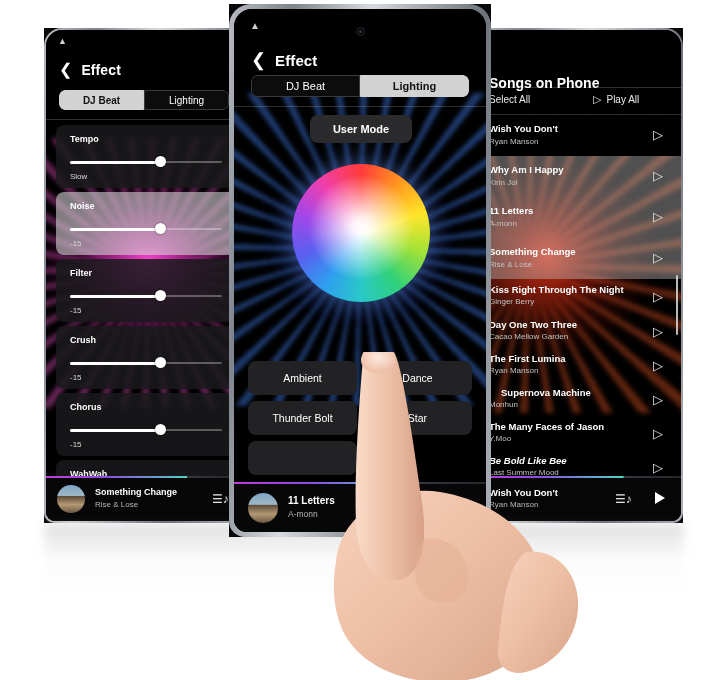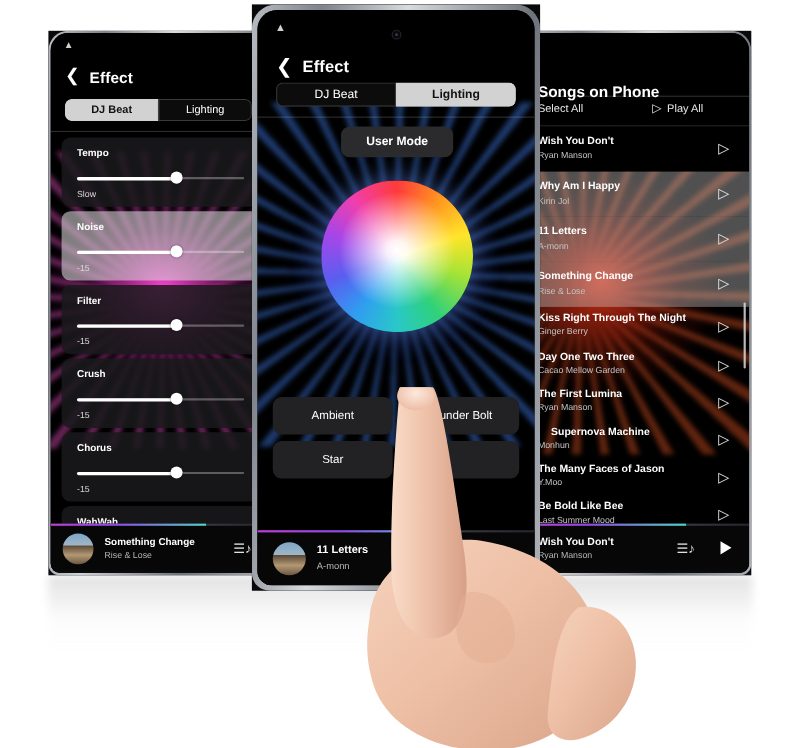--- a/index.html
+++ b/index.html
@@ -284,21 +284,21 @@
         <div class="song-title" style="left:26px; top:4px; font-size:9.5px;">Supernova Machine</div>
         <div class="song-artist" style="left:14px; top:17px; font-size:8px;">Monhun</div>
         <div class="play-o" style="right:18px; top:10px;">▷</div>
       </div>
       <div class="songrow" style="top:387px; height:34px;">
         <div class="song-title" style="left:14px; top:4px; font-size:9.5px;">The Many Faces of Jason</div>
         <div class="song-artist" style="left:14px; top:17px; font-size:8px;">Y.Moo</div>
         <div class="play-o" style="right:18px; top:10px;">▷</div>
       </div>
       <div class="songrow" style="top:421px; height:34px;">
-        <div class="song-title" style="left:14px; top:4px; font-size:9.5px;">Be Bold Like Bee</div>
+        <div class="song-title" style="left:14px; top:4px; font-size:9.5px;font-style:italic;">Be Bold Like Bee</div>
         <div class="song-artist" style="left:14px; top:17px; font-size:8px;">Last Summer Mood</div>
         <div class="play-o" style="right:18px; top:10px;">▷</div>
       </div>
       <div class="songrow" style="top:447px; height:28px;">
         <div class="song-title" style="left:14px; top:1px; font-size:9.5px;">Walking 10 Steps From You</div>
         <div class="song-artist" style="left:14px; top:14px; font-size:8px;">A-monn</div>
         <div class="play-o" style="right:18px; top:7px;">▷</div>
       </div>
 
       <div class="scroll-thumb" style="right:3px; top:245px; height:60px;"></div>
@@ -334,20 +334,21 @@
         <div class="seg-item active" style="font-size:11px;">Lighting</div>
       </div>
       <div class="divider-line" style="left:0; right:0; top:97px;"></div>
 
       <div class="usermode-btn" style="left:76px; top:106px; width:102px; height:28px; font-size:11px;">User Mode</div>
 
       <div class="colorwheel" style="left:58px; top:155px; width:138px; height:138px;"></div>
 
       <div class="mode-grid" style="left:14px; top:352px; width:224px;">
         <div class="mode-btn" style="font-size:10.5px;">Ambient</div>
+        <div class="mode-btn" style="font-size:10.5px;">Dance</div>
         <div class="mode-btn" style="font-size:10.5px;">Thunder Bolt</div>
         <div class="mode-btn" style="font-size:10.5px;">Star</div>
         <div class="mode-btn blank" style="font-size:10.5px;"></div>
       </div>
 
       <div class="nowbar" style="height:50px;">
         <div class="nowbar-progress"></div>
         <div class="nowbar-art" style="left:14px; top:11px; width:30px; height:30px;"></div>
         <div class="nowbar-title" style="left:54px; top:13px; font-size:10px;">11 Letters</div>
         <div class="nowbar-artist" style="left:54px; top:27px; font-size:8.5px;">A-monn</div>

